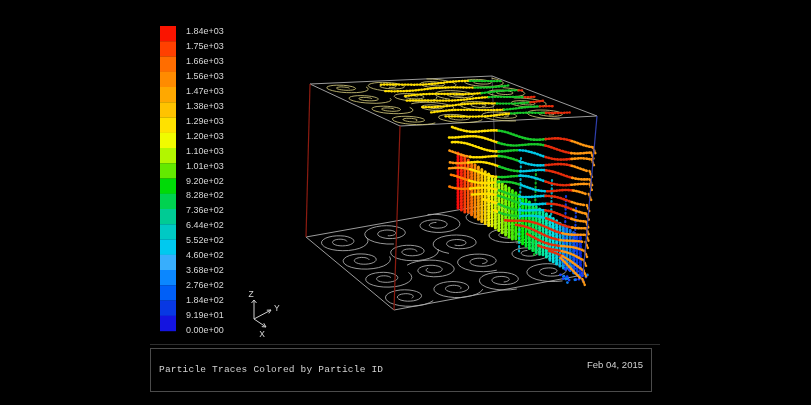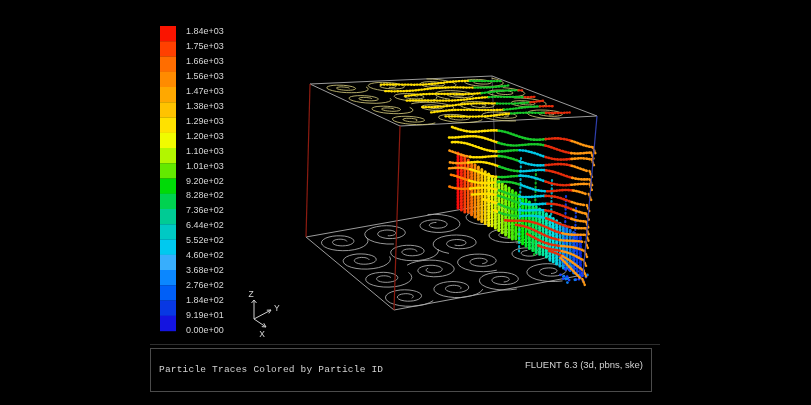--- a/index.html
+++ b/index.html
@@ -324,16 +324,16 @@
         <line x1="263.8" y1="323.2" x2="266" y2="327" stroke="#cfcfcf" stroke-width="1"></line>
         <text x="251" y="297" fill="#d6d6d6" font-size="8.5px" text-anchor="middle">Z</text>
         <text x="274" y="311" fill="#d6d6d6" font-size="8.5px" text-anchor="start">Y</text>
         <text x="262" y="337" fill="#d6d6d6" font-size="8.5px" text-anchor="middle">X</text>
       </g>
     </svg>
   <div class="divider"></div>
   <div class="caption-box">
     <div class="cap-title">Particle Traces Colored by Particle ID</div>
     <div class="cap-right">
-      <div>FLUENT 6.3 (3d, pbns, ske)</div>
+      <div>Feb 04, 2015</div>
     </div>
   </div>
 </div>
 
 </body></html>

